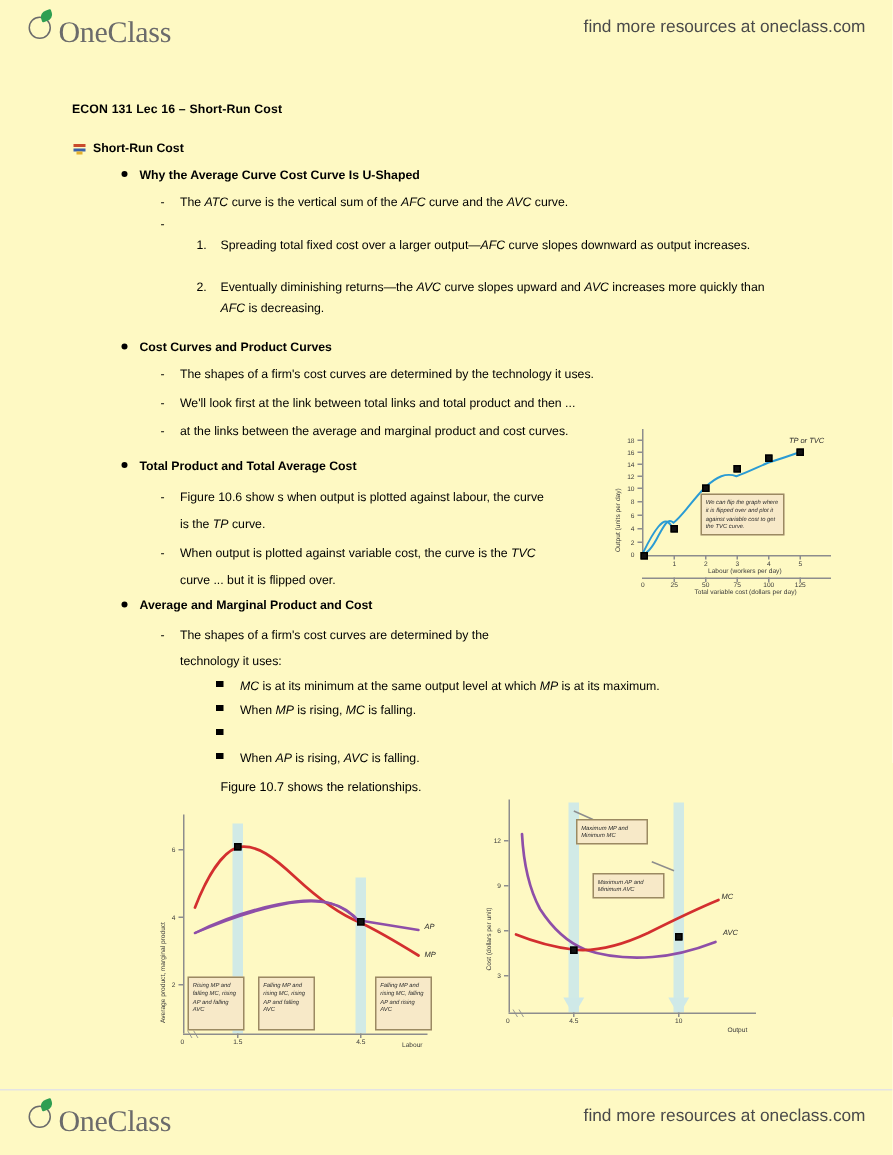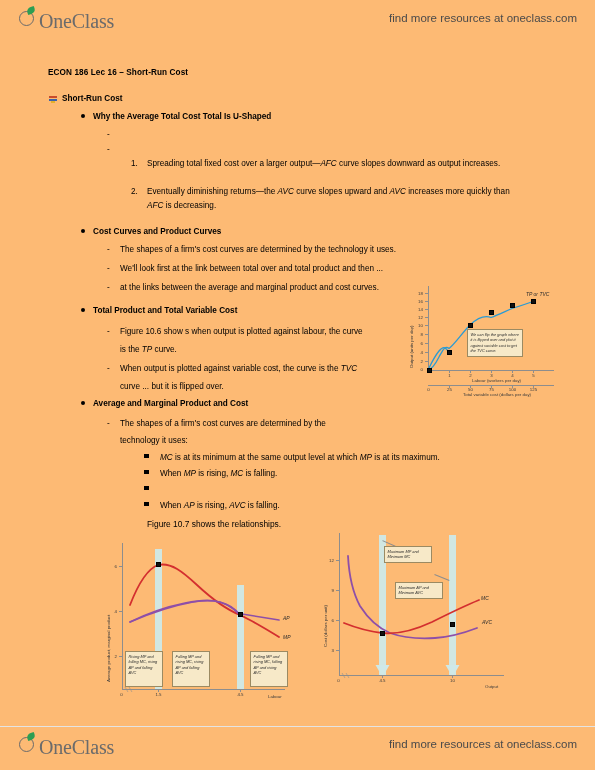--- a/index.html
+++ b/index.html
@@ -4,21 +4,21 @@
 <style>
   * { box-sizing: border-box; margin:0; padding:0; }
   html,body { width:595px; height:770px; }
   body {
     font-family: "Liberation Sans", sans-serif;
     background:#ffffff;
     color:#000000;
     position:relative;
     overflow:hidden;
   }
-  .page { position:relative; width:595px; height:770px; background:#fdba74; }
+  .page { position:relative; width:595px; height:770px; background:#fef9c3; }
 
   
   .brandbar { position:absolute; left:0; width:595px; height:34px; }
   .brandbar.top { top:4px; }
   .brandbar.bottom { top:730px; }
   .brand { position:absolute; left:18px; top:2px; display:flex; align-items:baseline; }
   .brand-mark { position:relative; width:20px; height:22px; margin-right:1px; }
   .brand-mark .ring {
     position:absolute; left:1px; top:5px; width:15px; height:15px;
     border:1.7px solid #6b6b6b; border-radius:50%;
@@ -111,37 +111,38 @@
         <span class="ring"></span>
           <span class="leaf"></span>
       </span>
       <span class="brand-text">OneClass</span>
     </div>
     <div class="tagline">find more resources at oneclass.com</div>
   </div>
 
   <div class="notes">
 
-    <div class="lec-title">ECON 186 Lec 16 – Short-Run Cost</div>
+    <div class="lec-title">ECON 131 Lec 16 – Short-Run Cost</div>
 
     <div class="lvl1" style="top:36px;">
       <span class="mark">
           <i class="m1"></i>
           <i class="m2"></i>
           <i class="m3"></i>
         </span>
       <span>Short-Run Cost</span>
     </div>
 
     <div class="lvl2" style="top:54px;">
       <span class="dot"></span>
-      <span>Why the Average Total Cost Total Is U-Shaped</span>
+      <span>Why the Average Curve Cost Curve Is U-Shaped</span>
     </div>
     <div class="lvl3" style="top:69px;">
       <span class="dash">-</span>
+      <span>The <em>ATC</em> curve is the vertical sum of the <em>AFC</em> curve and the <em>AVC</em> curve.</span>
     </div>
     <div class="lvl3" style="top:84px;width:420px;">
       <span class="dash">-</span>
     </div>
     <div class="lvl4num" style="top:99px;width:360px;">
       <span class="num">1.</span>
       <span>Spreading total fixed cost over a larger output—<em>AFC</em> curve slopes downward as output increases.</span>
     </div>
     <div class="lvl4num" style="top:127px;width:372px;">
       <span class="num">2.</span>
@@ -149,32 +150,32 @@
     </div>
 
     <div class="lvl2" style="top:169px;">
       <span class="dot"></span>
       <span>Cost Curves and Product Curves</span>
     </div>
     <div class="lvl3" style="top:184px;width:400px;">The shapes of a firm's cost curves are determined by the technology it uses.</div>
     <div class="lvl3" style="top:184px;width:0;">
         <span class="dash">-</span>
       </div>
-    <div class="lvl3" style="top:203px;width:400px;">We'll look first at the link between total over and total product and then ...</div>
+    <div class="lvl3" style="top:203px;width:400px;">We'll look first at the link between total links and total product and then ...</div>
     <div class="lvl3" style="top:203px;width:0;">
         <span class="dash">-</span>
       </div>
     <div class="lvl3" style="top:222px;width:400px;">at the links between the average and marginal product and cost curves.</div>
     <div class="lvl3" style="top:222px;width:0;">
         <span class="dash">-</span>
       </div>
 
     <div class="lvl2" style="top:248px;">
       <span class="dot"></span>
-      <span>Total Product and Total Variable Cost</span>
+      <span>Total Product and Total Average Cost</span>
     </div>
     <div class="lvl3" style="top:265px;width:250px;line-height:18px;">
       <span class="dash">-</span>
       <span>Figure 10.6 show s when output is plotted against labour, the curve is the <em>TP</em> curve.</span>
     </div>
     <div class="lvl3" style="top:302px;width:255px;line-height:18px;">
       <span class="dash">-</span>
       <span>When output is plotted against variable cost, the curve is the <em>TVC</em> curve ... but it is flipped over.</span>
     </div>
 

